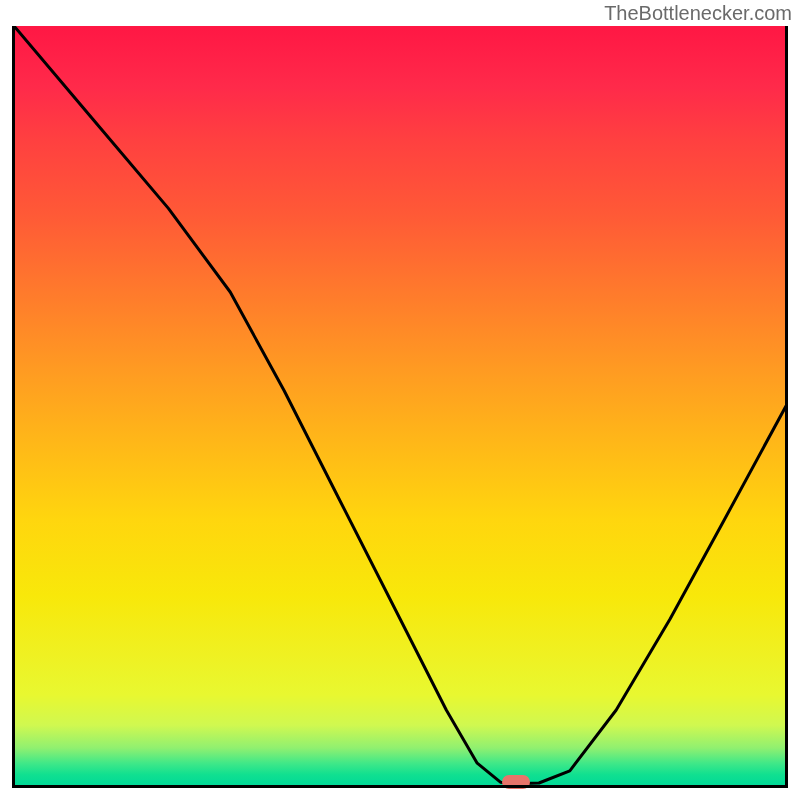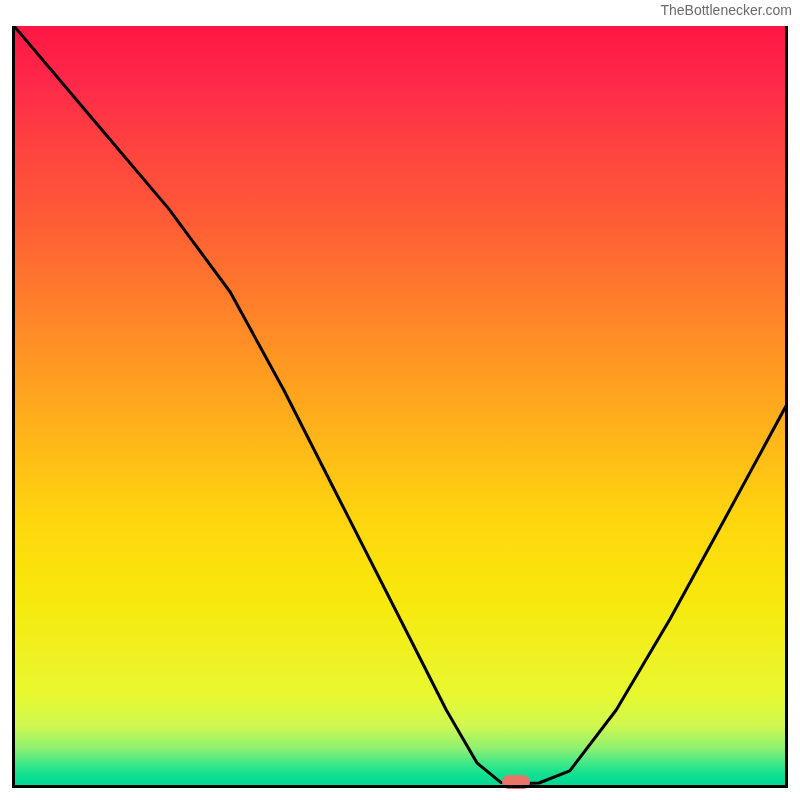--- a/index.html
+++ b/index.html
@@ -7,21 +7,21 @@
     width: 800px;
     height: 800px;
     background: #ffffff;
     position: relative;
     font-family: Arial, sans-serif;
   }
   .attribution {
     position: absolute;
     top: 2px;
     right: 8px;
-    font-size: 14px;
+    font-size: 20px;
     color: #6a6a6a;
     font-weight: normal;
   }
   .chart-container {
     position: absolute;
     top: 26px;
     left: 14px;
     width: 772px;
     height: 760px;
   }

